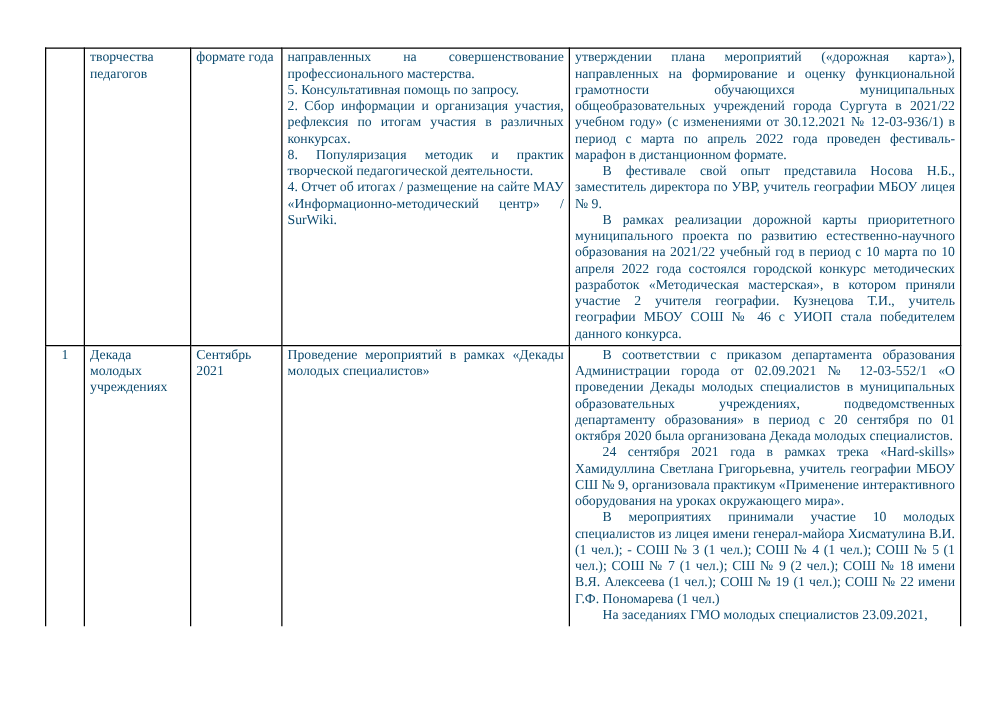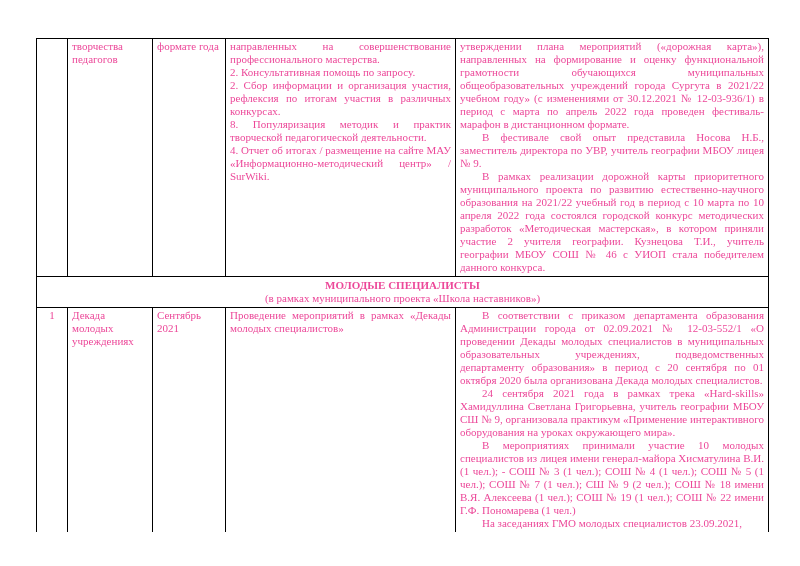--- a/index.html
+++ b/index.html
@@ -7,21 +7,21 @@
     padding: 0;
     background: #ffffff;
   }
   .page {
     position: relative;
     width: 800px;
     height: 566px;
     background: #ffffff;
     overflow: hidden;
     font-family: "Liberation Serif", "DejaVu Serif", serif;
-    color: #ec4899;
+    color: #0c4a6e;
   }
   table.doc-table {
     position: absolute;
     left: 36px;
     top: 38px;
     width: 732px;
     border-collapse: collapse;
     table-layout: fixed;
   }
   td {
@@ -60,38 +60,32 @@
       <col style="width:230px">
       <col style="width:313px">
     </colgroup>
     <tbody>
       <tr class="row-top">
         <td class="c-num"></td>
         <td>творчества педагогов</td>
         <td>формате года</td>
         <td class="just">
           <p>направленных на совершенствование профессионального мастерства.</p>
-          <p>2. Консультативная помощь по запросу.</p>
+          <p>5. Консультативная помощь по запросу.</p>
           <p>2. Сбор информации и организация участия, рефлексия по итогам участия в различных конкурсах.</p>
           <p>8. Популяризация методик и практик творческой педагогической деятельности.</p>
           <p>4. Отчет об итогах / размещение на сайте МАУ «Информационно-методический центр» / SurWiki.</p>
         </td>
         <td class="just">
           <p>утверждении плана мероприятий («дорожная карта»), направленных на формирование и оценку функциональной грамотности обучающихся муниципальных общеобразовательных учреждений города Сургута в 2021/22 учебном году» (с изменениями от 30.12.2021 № 12-03-936/1) в период с марта по апрель 2022 года проведен фестиваль-марафон в дистанционном формате.</p>
           <p class="indent">В фестивале свой опыт представила Носова Н.Б., заместитель директора по УВР, учитель географии МБОУ лицея № 9.</p>
           <p class="indent">В рамках реализации дорожной карты приоритетного муниципального проекта по развитию естественно-научного образования на 2021/22 учебный год в период с 10 марта по 10 апреля 2022 года состоялся городской конкурс методических разработок «Методическая мастерская», в котором приняли участие 2 учителя географии. Кузнецова Т.И., учитель географии МБОУ СОШ № 46 с УИОП стала победителем данного конкурса.</p>
         </td>
       </tr>
 
-      <tr>
-        <td class="section" colspan="5">
-          <div class="sec-title">МОЛОДЫЕ СПЕЦИАЛИСТЫ</div>
-          <div class="sec-sub">(в рамках муниципального проекта «Школа наставников»)</div>
-        </td>
-      </tr>
 
       <tr class="row-last">
         <td class="c-num">1</td>
         <td>Декада молодых учреждениях</td>
         <td>Сентябрь 2021</td>
         <td class="just">
           <p>Проведение мероприятий в рамках «Декады молодых специалистов»</p>
         </td>
         <td class="just">
           <p class="indent">В соответствии с приказом департамента образования Администрации города от 02.09.2021 № 12-03-552/1 «О проведении Декады молодых специалистов в муниципальных образовательных учреждениях, подведомственных департаменту образования» в период с 20 сентября по 01 октября 2020 была организована Декада молодых специалистов.</p>

